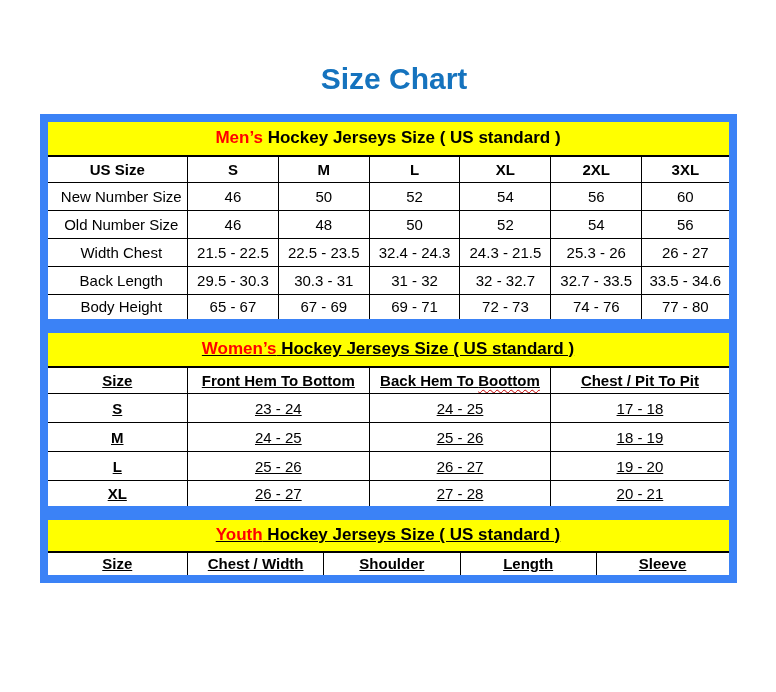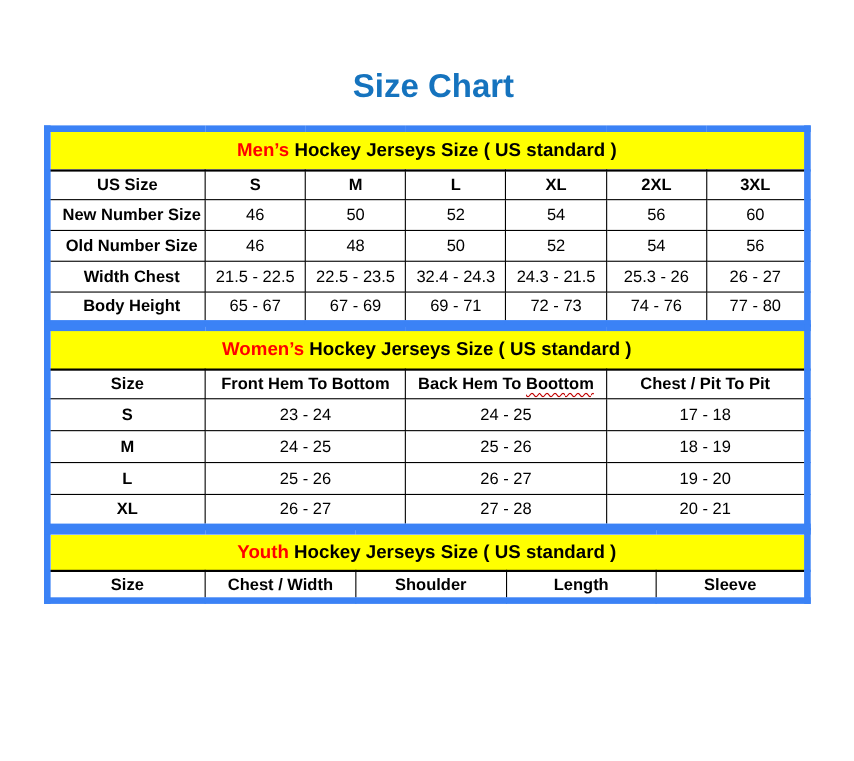--- a/index.html
+++ b/index.html
@@ -22,23 +22,23 @@
     color: #1573BE;
     letter-spacing: 0px;
   }
 
   .tables-wrap { width: 697px; margin: 17px auto 0 auto; }
 
   table.size-table {
     border-collapse: collapse;
     table-layout: fixed;
     width: 697px;
-    border: 6px solid #3b82f6;
-  }
-  table.size-table + table.size-table { margin-top: -2px; }
+    border: 8px solid #3b82f6;
+  }
+  table.size-table + table.size-table { margin-top: -2px; text-decoration: underline; }
 
   td {
     border: 1.5px solid #000;
     text-align: center;
     vertical-align: middle;
     font-size: 15px;
     padding: 0 2px;
     overflow: hidden;
     white-space: nowrap;
   }
@@ -52,21 +52,21 @@
   .band .hl { color: #FF0000; }
 
   tr.band-row   { height: 38px; }
   tr.head-row   { height: 27px; margin-left: 34px; }
   tr.data-row   { height: 28px; }
   tr.data-row-w { height: 29px; }
   tr.data-row-y { height: 29px; }
   tr.data-row-y-tall { height: 34px; }
 
   td.colhead { font-weight: bold; }
-  td.rowlabel { font-weight: bold; padding-left: 10px; }
+  td.rowlabel { font-weight: normal; padding-left: 10px; }
   td.rowlabel-bold { font-weight: bold; }
 
   .squiggle {
     text-decoration-line: underline;
     text-decoration-style: wavy;
     text-decoration-color: #C00000;
     text-decoration-thickness: 1px;
     text-underline-offset: 3px;
   }
 </style>
@@ -123,20 +123,29 @@
       <tr class="data-row">
         <td class="rowlabel">Width Chest</td>
         <td>21.5 - 22.5</td>
         <td>22.5 - 23.5</td>
         <td>32.4 - 24.3</td>
         <td>24.3 - 21.5</td>
         <td>25.3 - 26</td>
         <td>26 - 27</td>
       </tr>
       <tr class="data-row">
+        <td class="rowlabel">Back Length</td>
+        <td>29.5 - 30.3</td>
+        <td>30.3 - 31</td>
+        <td>31 - 32</td>
+        <td>32 - 32.7</td>
+        <td>32.7 - 33.5</td>
+        <td>33.5 - 34.6</td>
+      </tr>
+      <tr class="data-row">
         <td class="rowlabel">Body Height</td>
         <td>65 - 67</td>
         <td>67 - 69</td>
         <td>69 - 71</td>
         <td>72 - 73</td>
         <td>74 - 76</td>
         <td>77 - 80</td>
       </tr>
     </tbody>
       </table>

